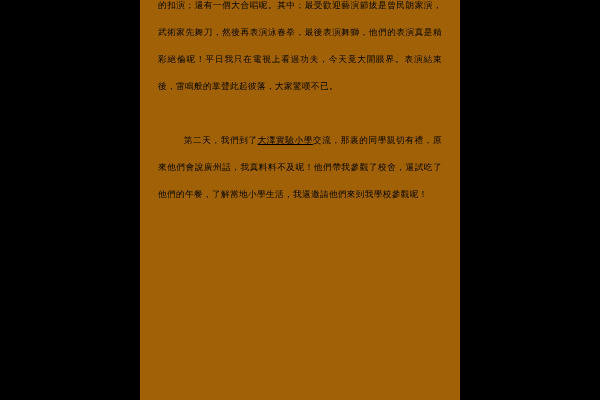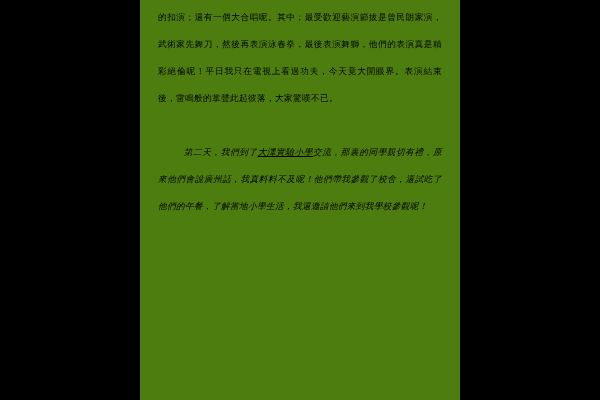--- a/index.html
+++ b/index.html
@@ -15,40 +15,39 @@
     width: 600px;
     height: 400px;
     background: #000000;
   }
   .page {
     position: absolute;
     left: 140px;
     top: 0px;
     width: 320px;
     height: 400px;
-    background: #4d7c0f;
+    background: #a16207;
     box-sizing: border-box;
-    padding: 12px 18px;
+    padding: 0 18px;
     overflow: hidden;
   }
   .doc-body {
     font-family: "DejaVu Sans", "Liberation Sans", sans-serif;
     font-size: 8.6px;
     color: #000000;
     line-height: 27px;
     letter-spacing: 0.4px;
     text-align: justify;
   }
   .para {
     margin: 0;
     white-space: normal;
   }
   .para.indent {
     text-indent: 3em;
-    font-style: italic;
   }
   .para.clip-top {
     
     margin-top: -8px;
   }
   .spacer-line {
     height: 27px;
   }
   .u {
     text-decoration: underline;

